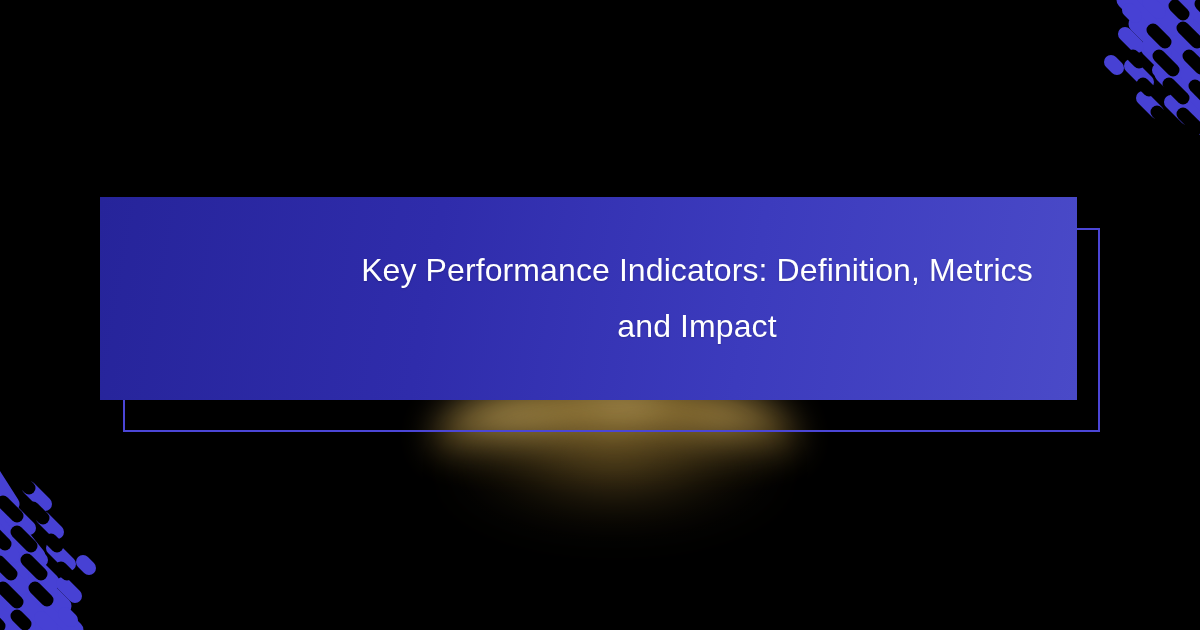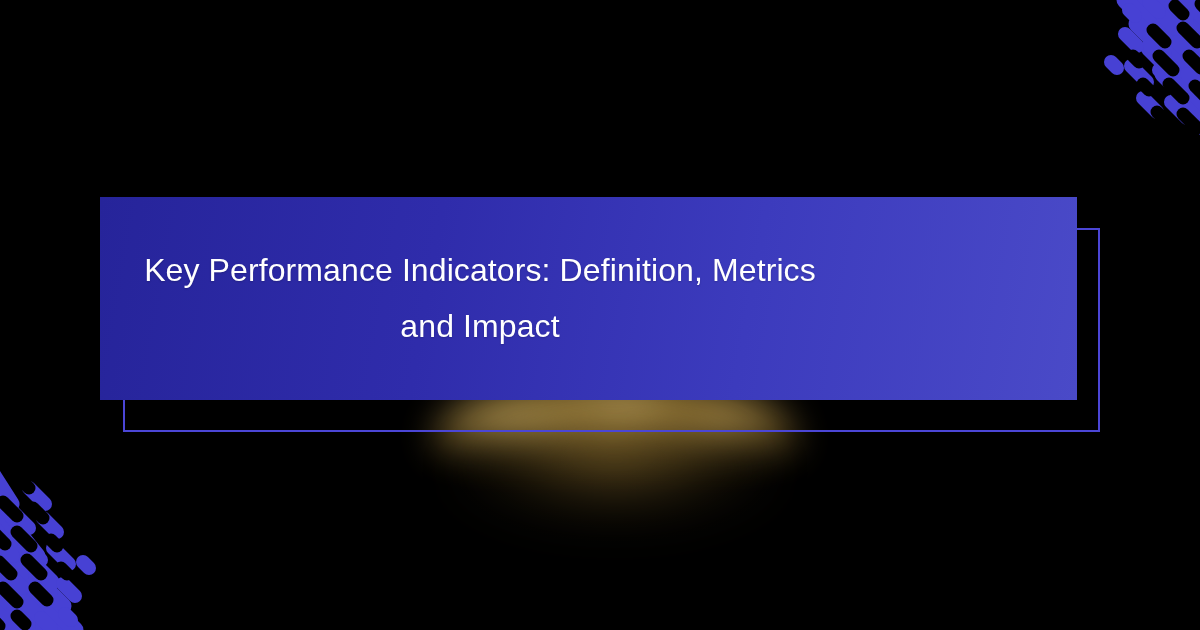--- a/index.html
+++ b/index.html
@@ -88,21 +88,21 @@
   
   .title-card {
     position: absolute;
     left: 100px;
     top: 197px;
     width: 977px;
     height: 203px;
     background: linear-gradient(100deg, #26249a 0%, #2f2cab 34%, #3c3bbd 66%, #4a4ac8 100%);
     display: flex;
     align-items: center;
-    justify-content: flex-start;
+    justify-content: flex-end;
     box-sizing: border-box;
     padding: 0 40px;
   }
   .title-text {
     color: #ffffff;
     font-size: 32px;
     line-height: 1.72;
     font-weight: 400;
     text-align: center;
     letter-spacing: 0.1px;

